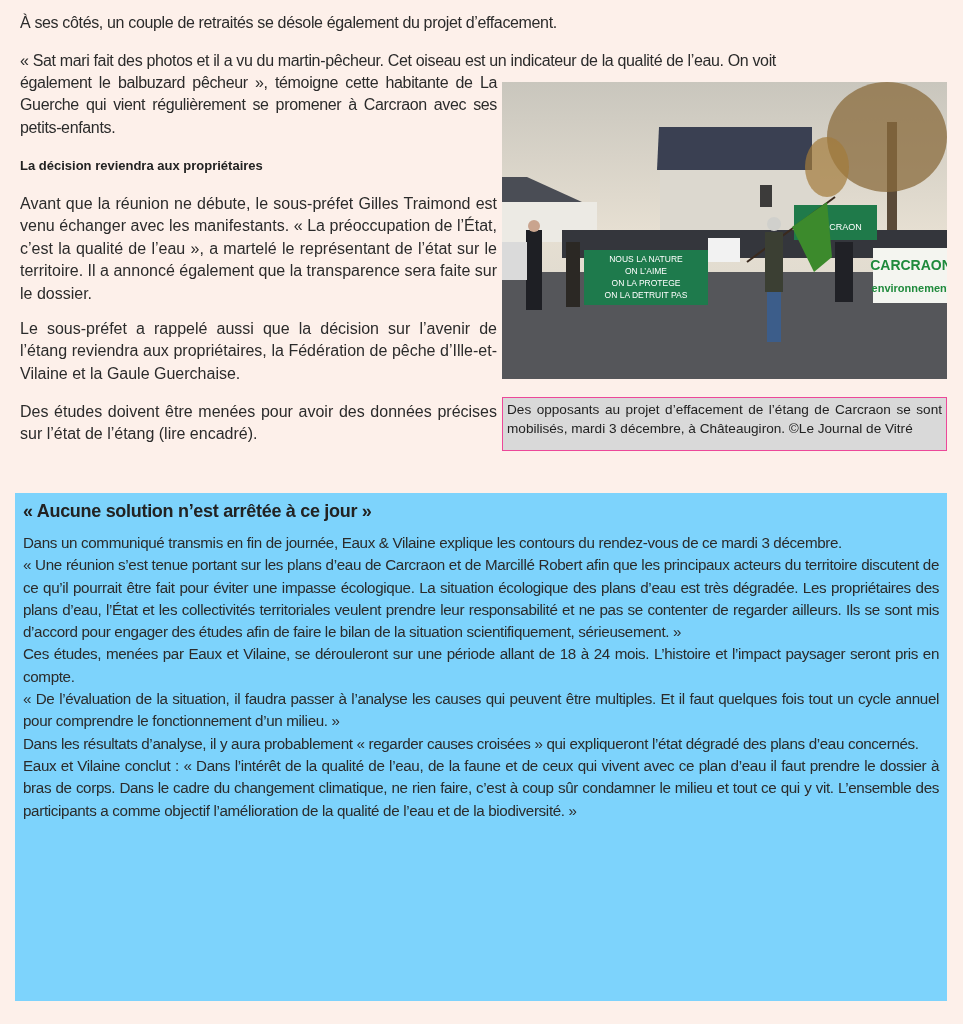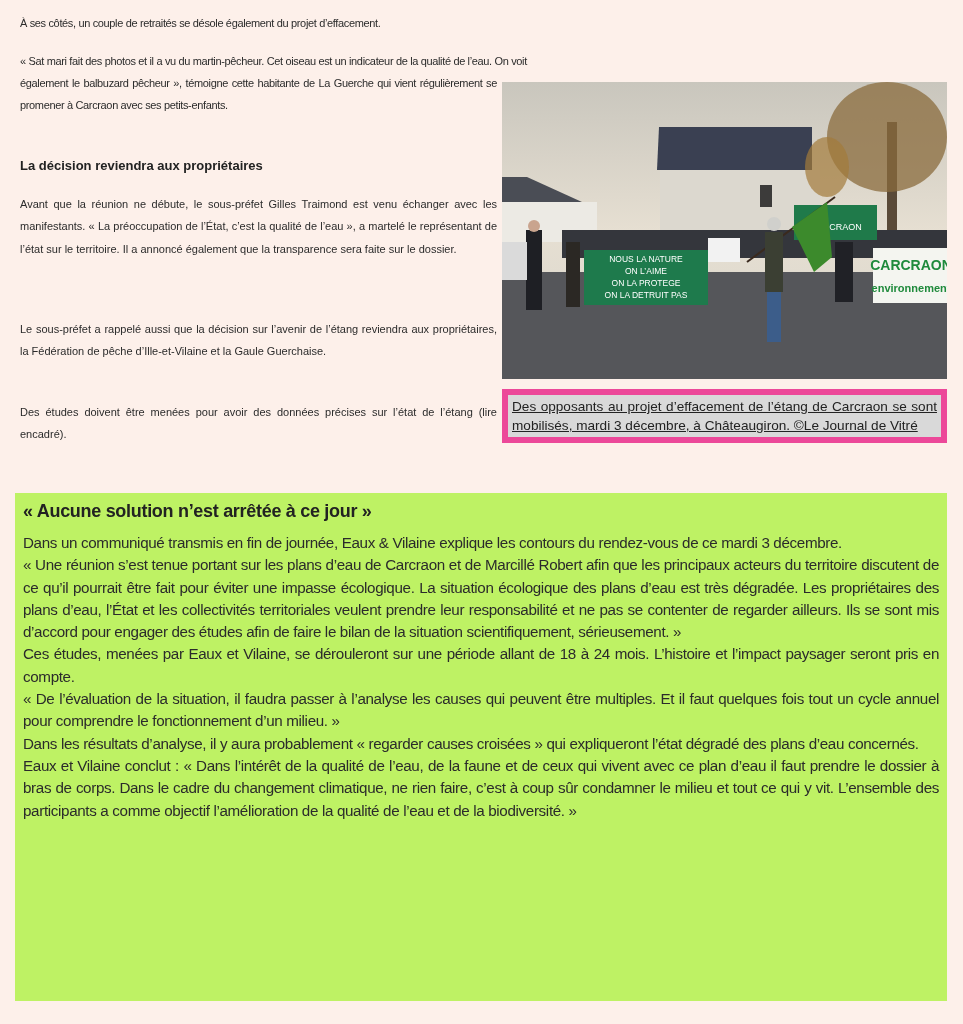--- a/index.html
+++ b/index.html
@@ -3,42 +3,42 @@
 <meta charset="utf-8">
 <style>
   html, body { margin:0; padding:0; }
   body {
     width:963px; height:1024px; overflow:hidden;
     background:#fdf0ea;
     font-family:"Liberation Sans", sans-serif;
     color:#2b2b2b;
     position:relative;
   }
-  .p { position:absolute; margin:0; font-size:11px; line-height:22.4px; }
+  .p { position:absolute; margin:0; font-size:16px; line-height:22.4px; }
   .j { text-align:justify; }
   .cond { letter-spacing:-0.35px; }
   #intro1 { left:20px; top:12px; width:930px; }
   #intro2a { left:20px; top:50px; width:930px; }
   #intro2b { left:20px; top:72px; width:477px; }
   #h2 { position:absolute; left:20px; top:158px; margin:0; font-size:13px; font-weight:bold; color:#222; }
   #para1 { left:20px; top:193px; width:477px; }
   #para2 { left:20px; top:318px; width:477px; }
   #para3 { left:20px; top:401px; width:477px; }
 
   .figure { position:absolute; left:502px; top:82px; width:445px; }
   .photo { width:445px; height:297px; position:relative; overflow:hidden; background:#b9b7b2; }
   .caption {
-    background:#d9d9d9; border:6px solid #ec4899;
+    background:#d9d9d9; border:1px solid #ec4899;
     font-size:13.6px; line-height:19px; padding:2px 4px 6px 4px;
-    color:#222; text-align:justify; height:54px; box-sizing:border-box; margin-top:10px;text-decoration:underline;
+    color:#222; text-align:justify; height:54px; box-sizing:border-box; margin-top:18px;
   }
 
   .box {
     position:absolute; left:15px; top:493px; width:932px; height:508px;
-    background:#bef264; box-sizing:border-box; padding:8px 8px 0 8px;
+    background:#7dd3fc; box-sizing:border-box; padding:8px 8px 0 8px;
   }
   .box h3 { margin:0 0 10px 0; font-size:18px; font-weight:bold; color:#222; letter-spacing:-0.3px; }
   .box p { margin:0; font-size:15.2px; line-height:22.3px; text-align:justify; letter-spacing:-0.35px; color:#2b2b2b; }
 </style>
 </head>
 <body>
 
 <p id="intro1" class="p cond">À ses côtés, un couple de retraités se désole également du projet d’effacement.</p>
 <p id="intro2a" class="p cond">« Sat mari fait des photos et il a vu du martin-pêcheur. Cet oiseau est un indicateur de la qualité de l’eau. On voit</p>
 <p id="intro2b" class="p j cond">également le balbuzard pêcheur », témoigne cette habitante de La Guerche qui vient régulièrement se promener à Carcraon avec ses petits-enfants.</p>

